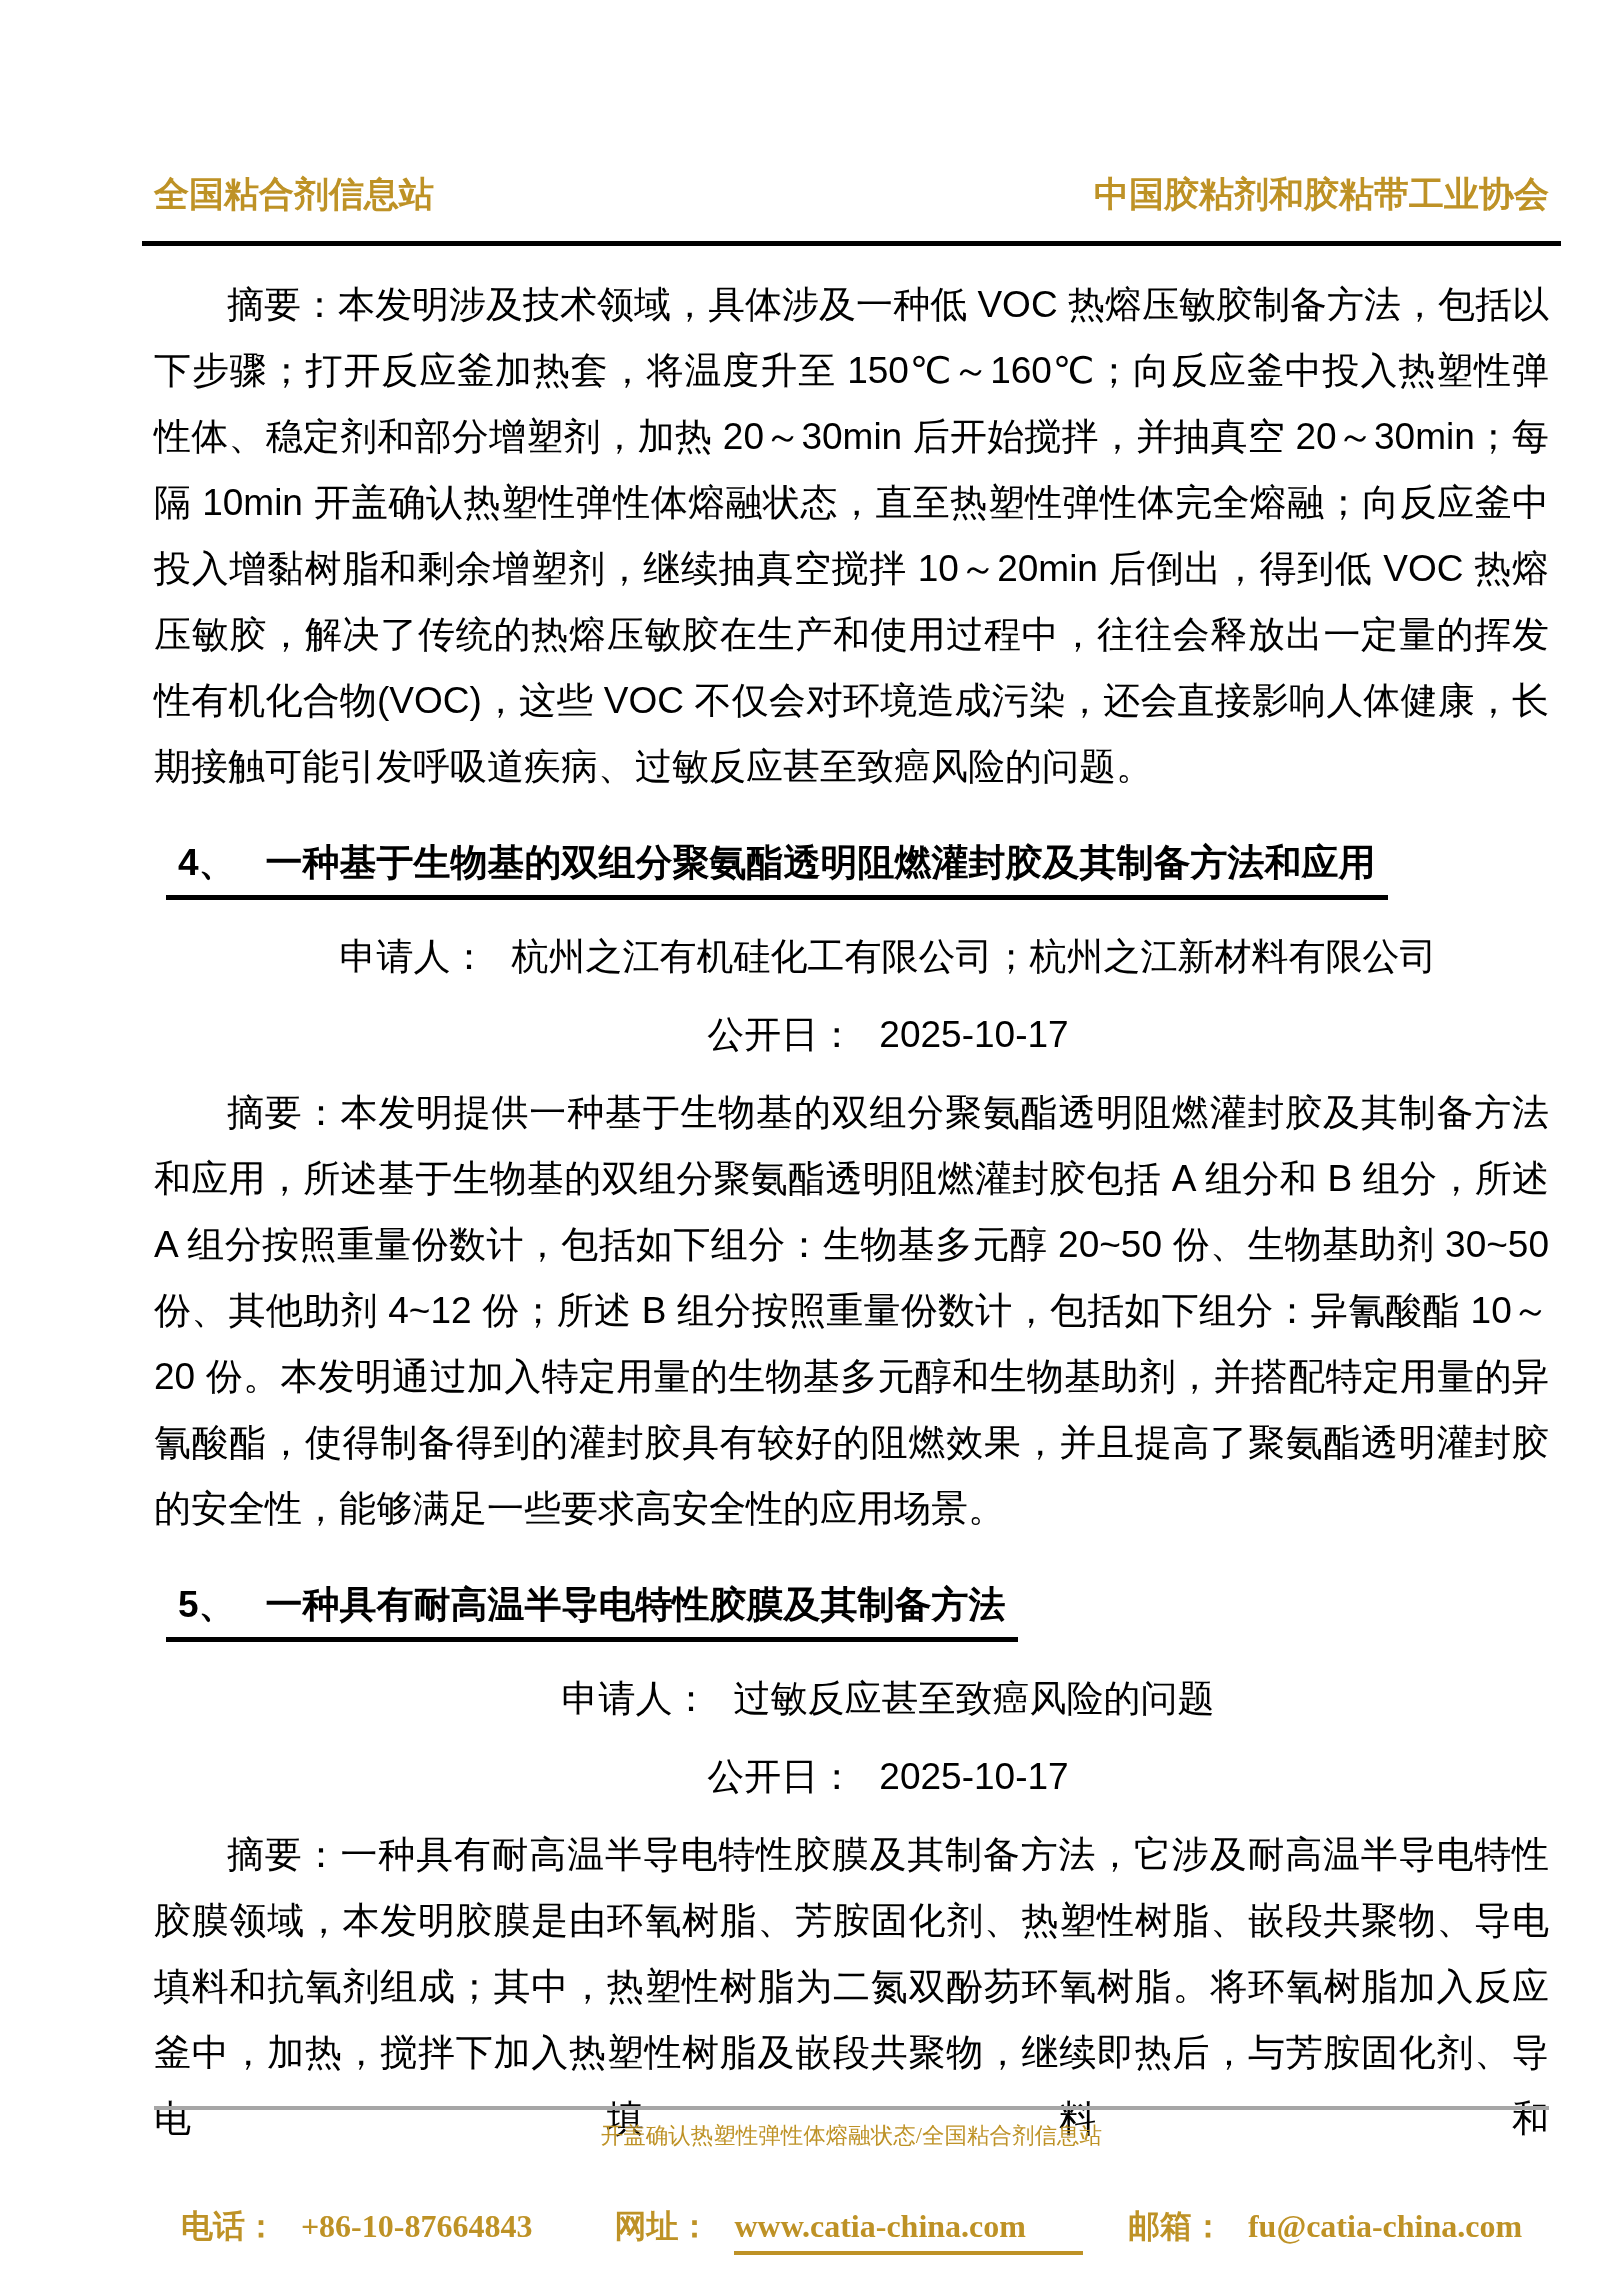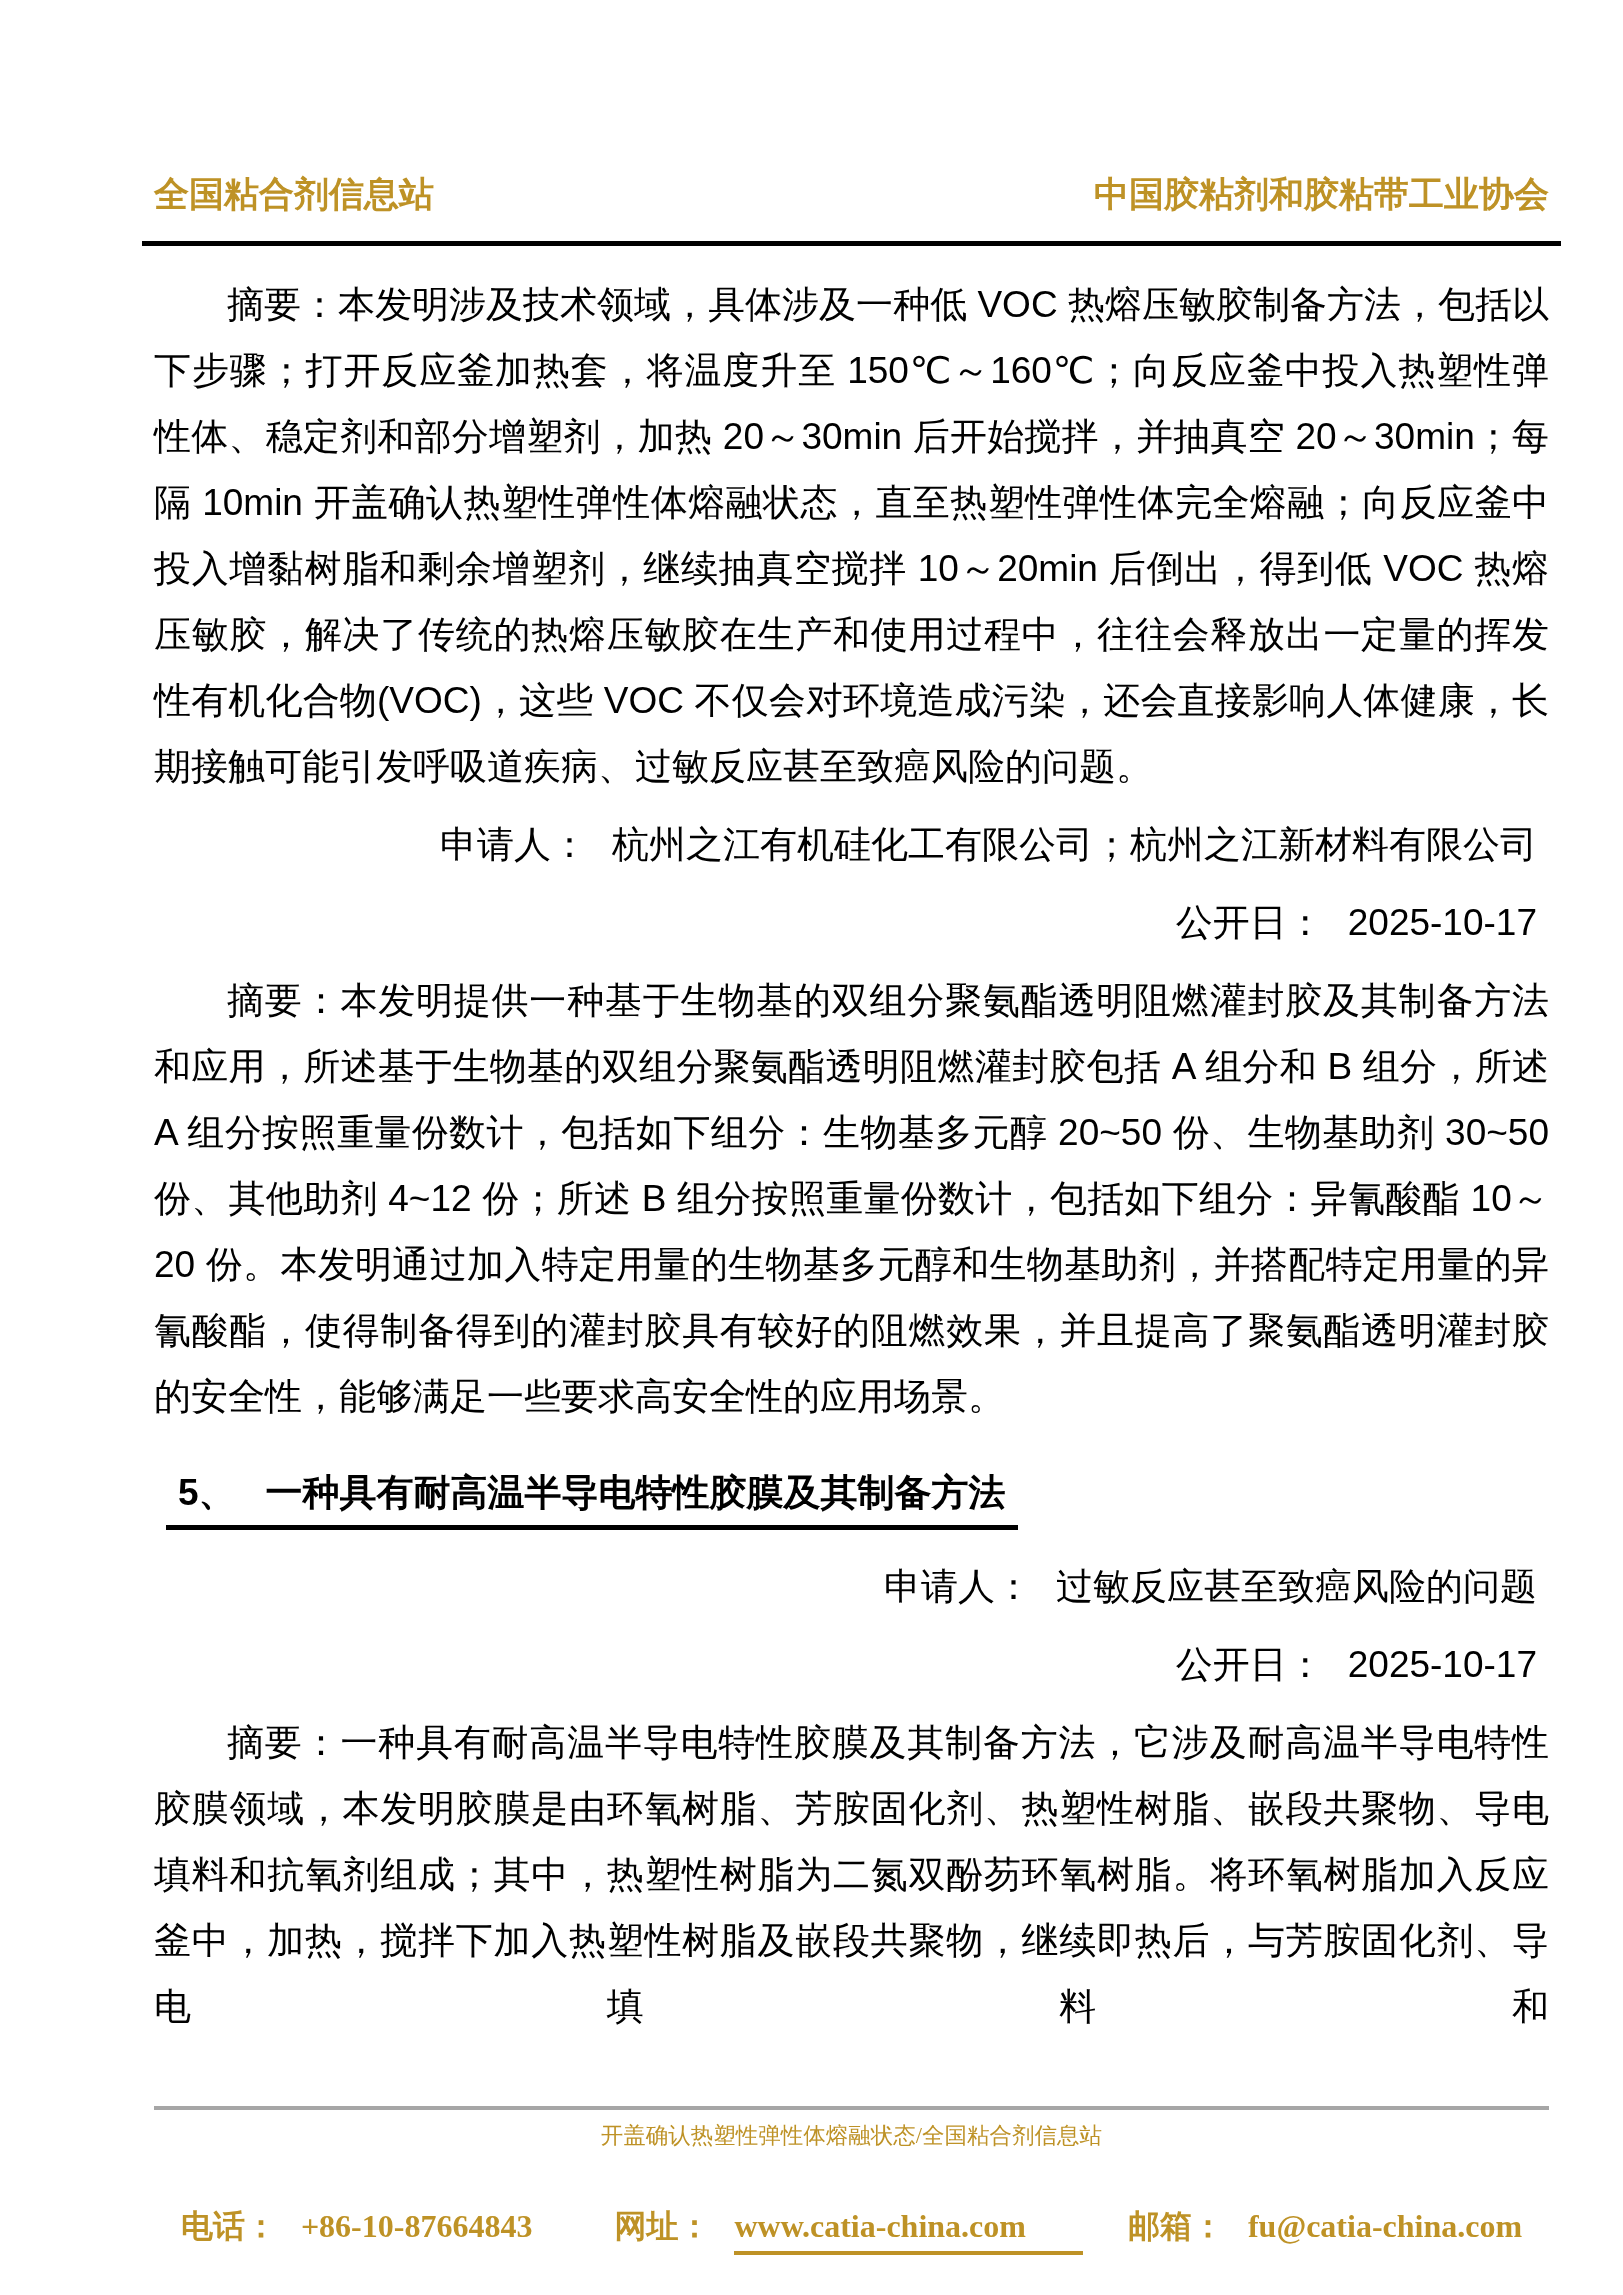--- a/index.html
+++ b/index.html
@@ -42,21 +42,21 @@
     text-align:left;
     line-height:66px;
   }
   h2.sec .ul {
     display:inline-block;
     border-bottom:5.8px solid var(--rule,#000000);
     padding-bottom:3.9px;
     line-height:57px;
   }
   h2.sec .num { margin-right:18px; }
-  p.meta { padding-left:73px; text-align:right; }
+  p.meta { padding-left:73px; text-align:center; }
 
   
   .footer { position:absolute; left:94px; right:86px; top:2046px; }
   .f-rule { height:3.9px; background:var(--footer_rule,#A6A6A6); }
   .f-org {
     margin-top:6.4px;
     text-align:center;
     font-family:"Liberation Serif","DejaVu Serif",serif;
     font-size:22.5px; line-height:1.2;
     color:var(--gold,#BE9226);
@@ -89,20 +89,23 @@
     <div class="hdr">
       <span>全国粘合剂信息站</span>
       <span>中国胶粘剂和胶粘带工业协会</span>
     </div>
     <div class="hdr-rule"></div>
 
     <div class="main">
 
       <p class="abs">摘要：本发明涉及技术领域，具体涉及一种低 VOC 热熔压敏胶制备方法，包括以下步骤；打开反应釜加热套，将温度升至 150℃～160℃；向反应釜中投入热塑性弹性体、稳定剂和部分增塑剂，加热 20～30min 后开始搅拌，并抽真空 20～30min；每隔 10min 开盖确认热塑性弹性体熔融状态，直至热塑性弹性体完全熔融；向反应釜中投入增黏树脂和剩余增塑剂，继续抽真空搅拌 10～20min 后倒出，得到低 VOC 热熔压敏胶，解决了传统的热熔压敏胶在生产和使用过程中，往往会释放出一定量的挥发性有机化合物(VOC)，这些 VOC 不仅会对环境造成污染，还会直接影响人体健康，长期接触可能引发呼吸道疾病、过敏反应甚至致癌风险的问题。</p>
 
+      <h2 class="sec">
+        <span class="ul"><span class="num">4、</span><span>一种基于生物基的双组分聚氨酯透明阻燃灌封胶及其制备方法和应用</span></span>
+      </h2>
       <p class="meta"><span>申请人：</span><span>杭州之江有机硅化工有限公司；杭州之江新材料有限公司</span></p>
       <p class="meta"><span>公开日：</span><span>2025-10-17</span></p>
       <p class="abs">摘要：本发明提供一种基于生物基的双组分聚氨酯透明阻燃灌封胶及其制备方法和应用，所述基于生物基的双组分聚氨酯透明阻燃灌封胶包括 A 组分和 B 组分，所述 A 组分按照重量份数计，包括如下组分：生物基多元醇 20~50 份、生物基助剂 30~50 份、其他助剂 4~12 份；所述 B 组分按照重量份数计，包括如下组分：异氰酸酯 10～20 份。本发明通过加入特定用量的生物基多元醇和生物基助剂，并搭配特定用量的异氰酸酯，使得制备得到的灌封胶具有较好的阻燃效果，并且提高了聚氨酯透明灌封胶的安全性，能够满足一些要求高安全性的应用场景。</p>
 
       <h2 class="sec">
         <span class="ul"><span class="num">5、</span><span>一种具有耐高温半导电特性胶膜及其制备方法</span></span>
       </h2>
       <p class="meta"><span>申请人：</span><span>过敏反应甚至致癌风险的问题</span></p>
       <p class="meta"><span>公开日：</span><span>2025-10-17</span></p>
       <p class="abs pagebreak">摘要：一种具有耐高温半导电特性胶膜及其制备方法，它涉及耐高温半导电特性胶膜领域，本发明胶膜是由环氧树脂、芳胺固化剂、热塑性树脂、嵌段共聚物、导电填料和抗氧剂组成；其中，热塑性树脂为二氮双酚芴环氧树脂。将环氧树脂加入反应釜中，加热，搅拌下加入热塑性树脂及嵌段共聚物，继续即热后，与芳胺固化剂、导电填料和</p>

